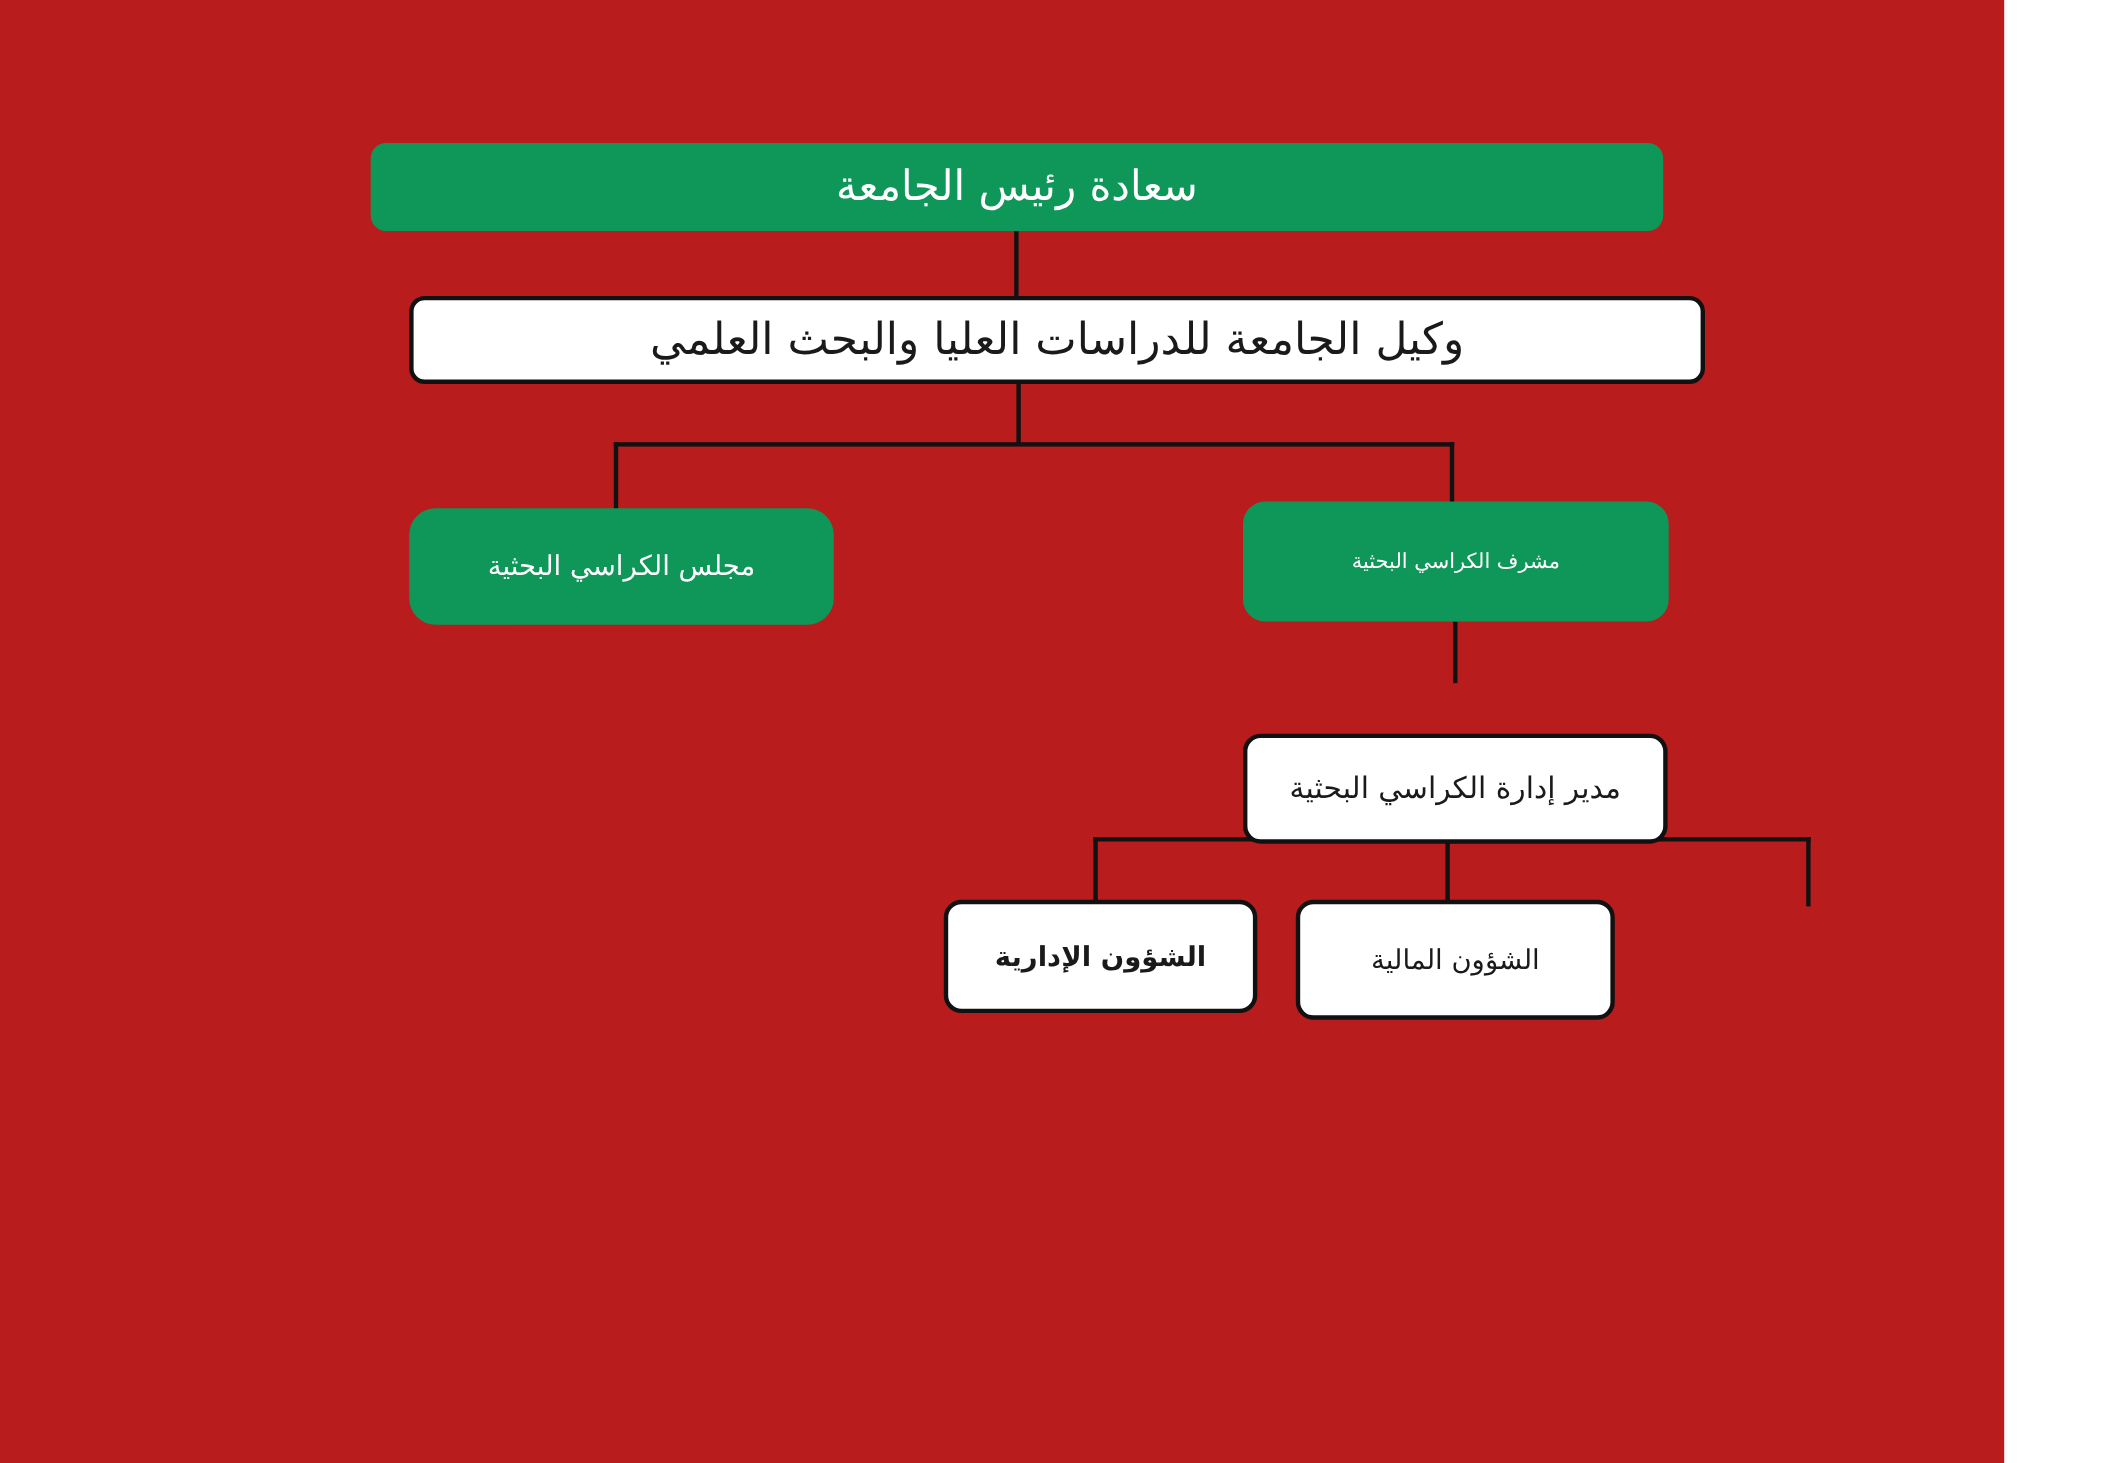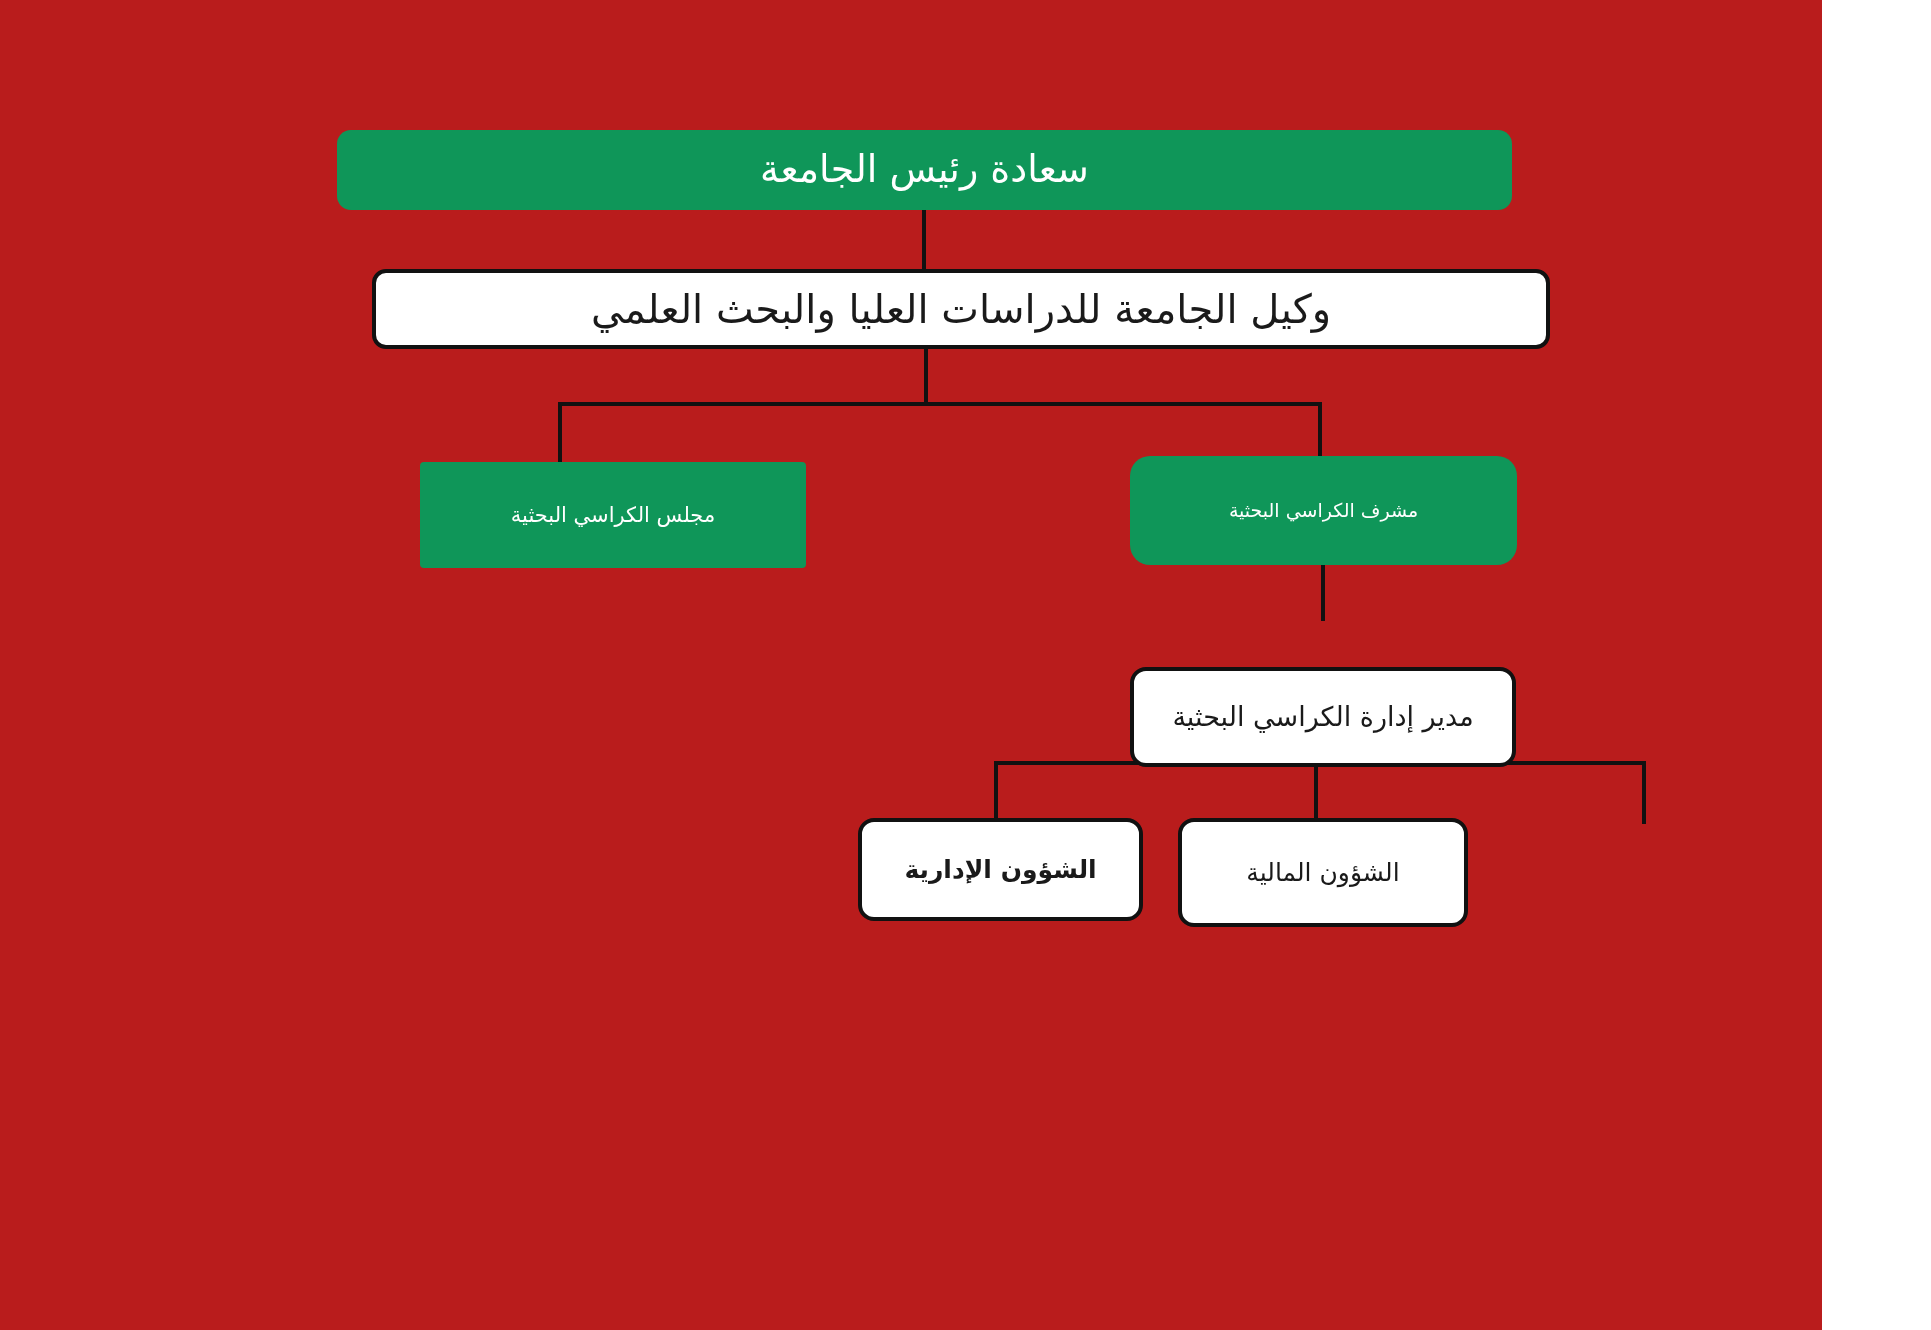--- a/index.html
+++ b/index.html
@@ -37,21 +37,21 @@
     border-radius: 16px;
   }
   .line {
     position: absolute;
     background: #111111;
   }
 
   
   #node-president   { left: 337px;  top: 130px; width: 1175px; height: 80px;  font-size: 38px; border-radius: 14px; }
   #node-vice        { left: 337px;  top: 269px; width: 1178px; height: 80px;  font-size: 40px; border-radius: 14px; margin-left: 35px; }
-  #node-council     { left: 372px;  top: 462px; width: 386px;  height: 106px; font-size: 21px; border-radius: 4px; margin-left: 48px; }
+  #node-council     { left: 372px;  top: 462px; width: 386px;  height: 106px; font-size: 25px; border-radius: 24px; }
   #node-supervisor  { left: 1130px; top: 456px; width: 387px;  height: 109px; font-size: 19px; border-radius: 20px; }
   #node-director    { left: 1130px; top: 619px; width: 386px;  height: 100px; font-size: 27px; margin-top: 48px; }
   #node-admin       { left: 858px;  top: 818px; width: 285px;  height: 103px; font-size: 25px; font-weight: bold; }
   #node-finance     { left: 1178px; top: 818px; width: 290px;  height: 109px; font-size: 25px; }
   #node-support     { left: 1502px; top: 822px; width: 284px;  height: 105px; font-size: 25px; }
 
   
   #conn-president-down { left: 922px;  top: 210px; width: 4px;   height: 59px; }
   #conn-vice-down      { left: 924px;  top: 349px; width: 4px;   height: 55px; }
   #conn-hline-1        { left: 558px;  top: 402px; width: 764px; height: 4px; }

